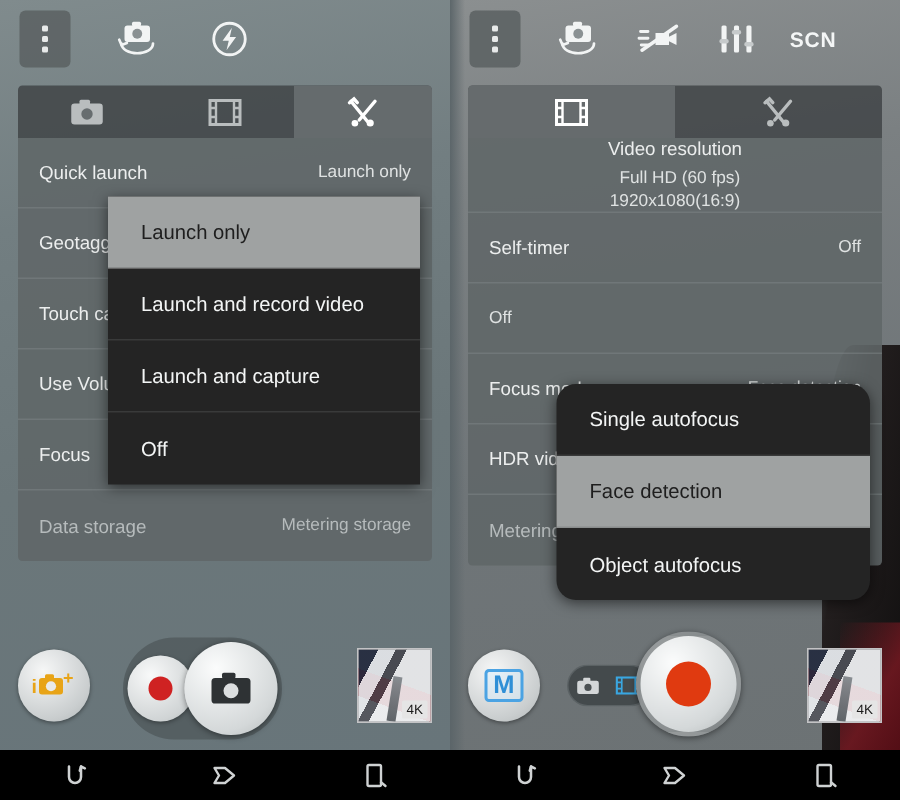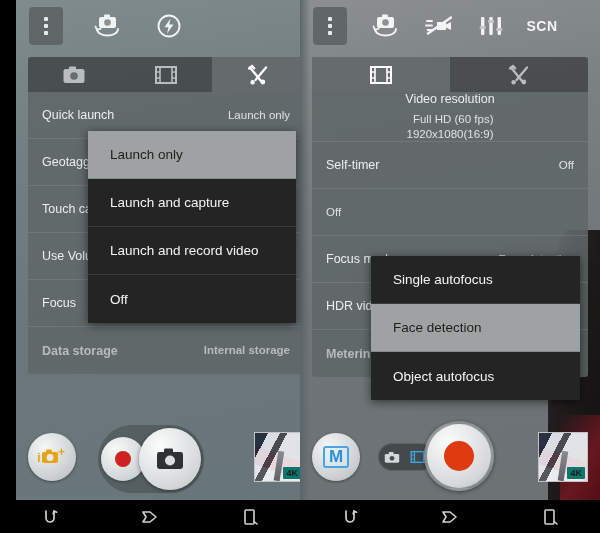--- a/index.html
+++ b/index.html
@@ -9,21 +9,21 @@
     font-family: "Liberation Sans", sans-serif;
     overflow: hidden;
   }
   .screen { position: relative; width: 600px; height: 533px; }
 
   
   .panel {
     position: absolute; top: 0; width: 300px; height: 500px;
     overflow: hidden;
   }
-  .panel-left  { left: 16px;   background: linear-gradient(170deg,#808b8d 0%, #727e81 28%, #6b777a 60%, #68757a 100%); padding-left: 44px; }
+  .panel-left  { left: 0;   background: linear-gradient(170deg,#808b8d 0%, #727e81 28%, #6b777a 60%, #68757a 100%); padding-left: 44px; }
   .panel-right { left: 300px; background: linear-gradient(170deg,#8b8f90 0%, #7b8082 25%, #6f7578 60%, #6c7274 100%); padding-left: 32px; }
 
   
   .backdrop-figure {
     position: absolute; right: 0; top: 230px; width: 52px; height: 270px;
     background: linear-gradient(100deg, rgba(20,16,16,0) 0%, rgba(24,18,18,.88) 35%, rgba(12,10,10,.95) 100%);
     border-radius: 40% 0 0 0;
   }
   .backdrop-figure2 {
     position: absolute; right: 0; top: 415px; width: 40px; height: 85px;
@@ -75,21 +75,21 @@
     position: absolute; left: 12px; top: 92px; width: 276px;
     background: rgba(96,102,104,.88);
     border-radius: 0 0 3px 3px;
     overflow: hidden;
   }
   .row {
     position: relative; height: 47px; padding: 0 14px;
     display: flex; align-items: center; justify-content: space-between;
     border-bottom: 1px solid rgba(130,137,139,.45);
   }
-  .row:last-child { border-bottom: none; font-weight: bold; }
+  .row:last-child { border-bottom: none; }
   .row.tall { height: 50px; flex-direction: column; }
   .row-label { color: #eceeee; font-size: 12.5px; }
   .row-value { color: #dfe2e2; font-size: 11.5px; text-align: right; line-height: 1.25; }
   .row-value .sub { display: block; font-size: 11.5px; }
   .row.dim .row-label, .row.dim .row-value { color: #b6bbbc; }
 
   
   .toggle {
     width: 46px; height: 19px; border-radius: 10px;
     background: rgba(58,64,66,.75); position: relative;
@@ -111,21 +111,21 @@
   }
   .dd-item {
     padding: 0 22px; height: 48px; display: flex; align-items: center;
     color: #f3f5f5; font-size: 13.5px;
     border-bottom: 1px solid rgba(96,100,100,.35);
   }
   .dd-item:last-child { border-bottom: none; }
   .dd-item.selected { background: rgba(176,180,180,.88); color: #1e1e1e; }
 
   .dd-left  { left: 72px; top: 131px; width: 208px; }
-  .dd-right { left: 371px; top: 256px; width: 209px; }
+  .dd-right { left: 371px; top: 256px; width: 209px; border-radius: 13px; }
 
   
   .controls {
     position: absolute; left: 0; bottom: 0; width: 300px; height: 85px;
   }
   .ctrl { position: absolute; }
 
   .mode-btn {
     width: 48px; height: 48px; border-radius: 50%;
     background: radial-gradient(circle at 35% 30%, #f6f7f7, #c9cdce 70%, #aeb3b4 100%);
@@ -182,22 +182,22 @@
       linear-gradient(118deg, rgba(30,38,58,.9) 0 18%, rgba(225,228,232,.92) 18% 34%, rgba(60,62,70,.85) 34% 44%, rgba(235,236,238,.9) 44% 100%),
       linear-gradient(200deg, rgba(198,32,48,0) 0 46%, rgba(198,32,48,.85) 46% 74%, rgba(240,240,242,.9) 74% 100%);
   }
   .thumb .streak {
     position: absolute; left: 44%; top: 38%; width: 6px; height: 62%;
     background: linear-gradient(180deg, rgba(120,125,130,.85), rgba(80,85,90,.9));
     transform: rotate(9deg);
   }
   .badge-4k {
     position: absolute; right: 2px; bottom: 2px;
-    background: #0f766e; color: #1b1b1b;
-    font-size: 9px; font-weight: bold; padding: 0 3px; line-height: 12px;
+    background: #e5e5e5; color: #1b1b1b;
+    font-size: 9px; font-weight: normal; padding: 0 3px; line-height: 12px;
     border-radius: 1px;
     margin-left: 35px;
   }
 
   
   .navbar {
     position: absolute; left: 0; bottom: 0; width: 600px; height: 33px;
     background: #000; display: flex;
   }
   .nav-half { width: 300px; display: flex; align-items: center; justify-content: space-around; }
@@ -283,21 +283,21 @@
         <span class="row-value">Zoom</span>
       </div>
       <div class="row">
         <span class="row-label">Focus</span>
         <span class="toggle on">
             <span class="knob"></span>
           </span>
       </div>
       <div class="row dim">
         <span class="row-label">Data storage</span>
-        <span class="row-value">Internal storage</span>
+        <span class="row-value">Metering storage</span>
       </div>
     </div>
 
     <div class="controls">
       <div class="ctrl mode-btn" style="left:12px; top:18px;">
         <svg width="30" height="22" viewBox="0 0 30 22">
           <text x="0" y="16" font-family="Liberation Sans, sans-serif" font-size="13" font-weight="bold" fill="#e8a417">i</text>
           <rect x="5" y="6" width="16" height="11" rx="2" fill="#e8a417"></rect>
           <rect x="9" y="3.5" width="6" height="3" rx="1" fill="#e8a417"></rect>
           <circle cx="13" cy="11.5" r="3.4" fill="#e9eaea"></circle>
@@ -320,22 +320,22 @@
 
       <div class="ctrl thumb" style="left:238px; top:17px;">
         <span class="ph"></span>
           <span class="streak"></span>
         <span class="badge-4k">4K</span>
       </div>
     </div>
 
     <div class="dropdown dd-left">
       <div class="dd-item selected">Launch only</div>
+      <div class="dd-item">Launch and record video</div>
       <div class="dd-item">Launch and capture</div>
-      <div class="dd-item">Launch and record video</div>
       <div class="dd-item">Off</div>
     </div>
   </div>
 
   <div class="panel panel-right">
     <div class="backdrop-edge"></div>
     <div class="backdrop-figure"></div>
     <div class="backdrop-figure2"></div>
 
     <div class="topbar">

